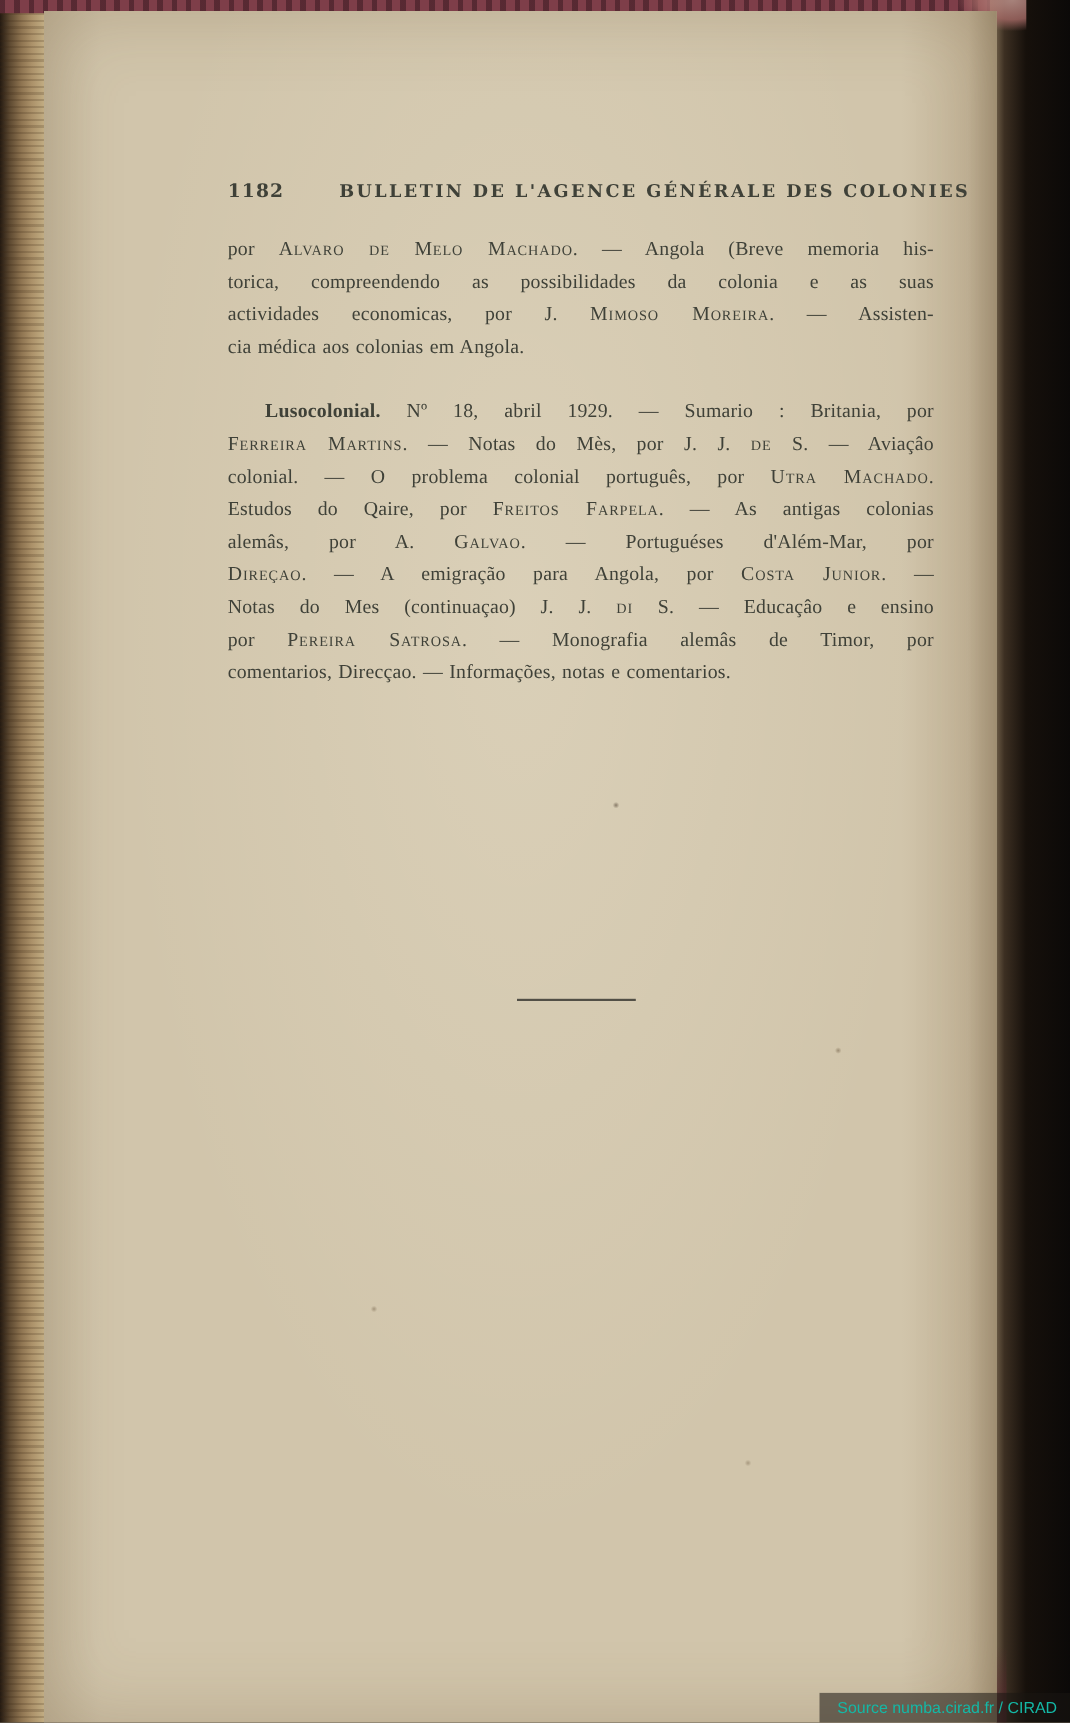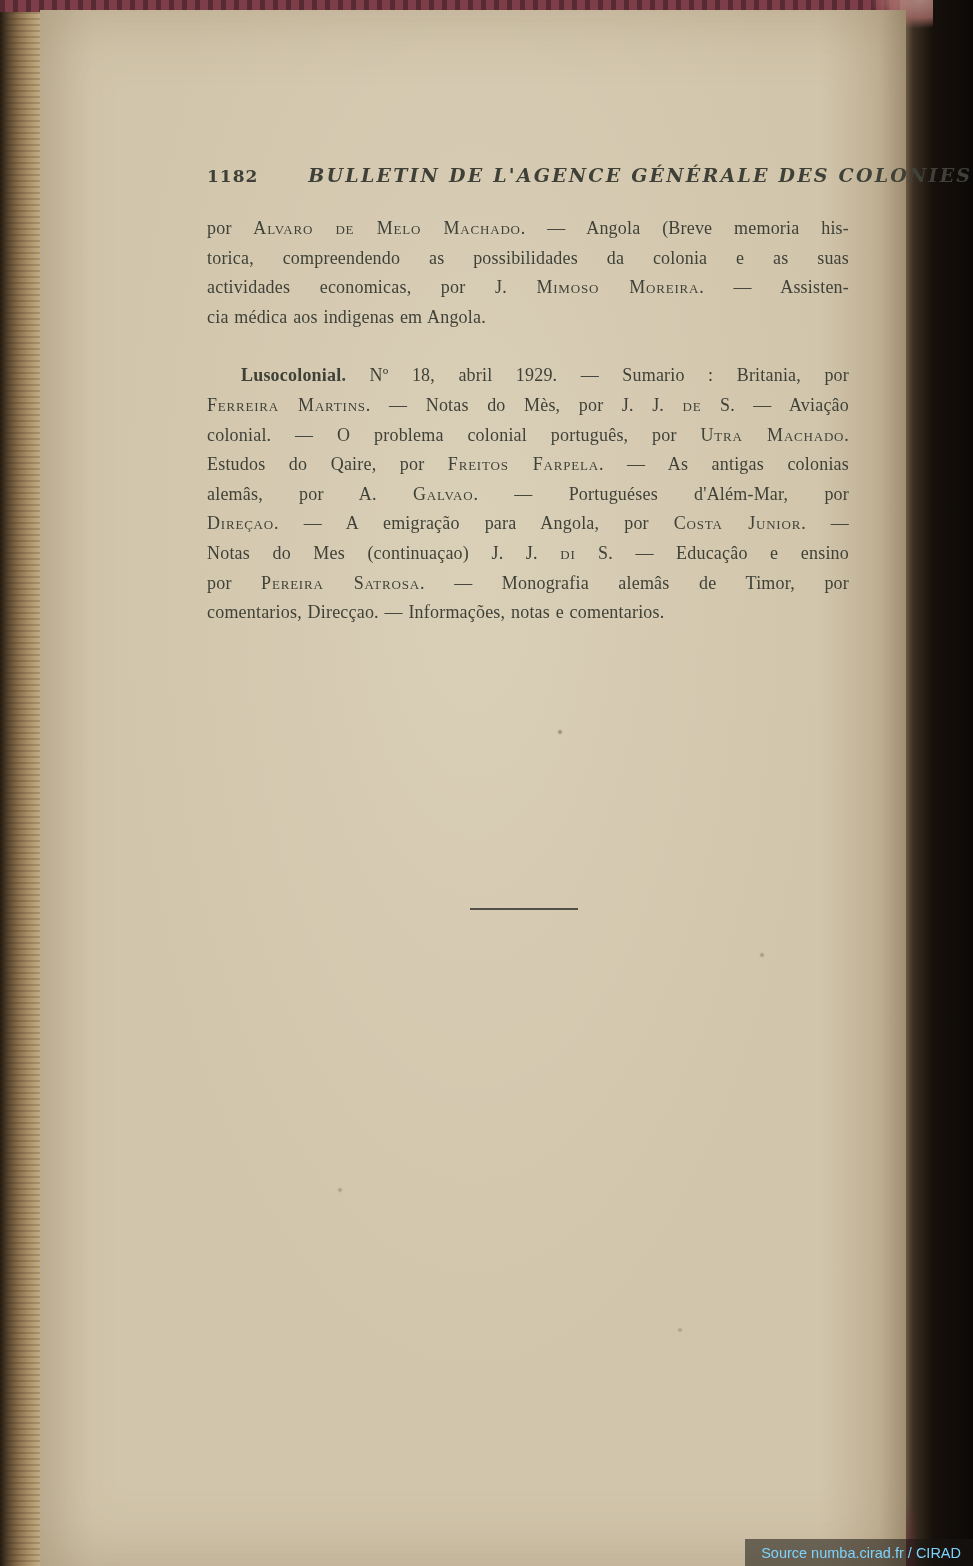--- a/index.html
+++ b/index.html
@@ -56,37 +56,37 @@
   }
 
   
   .text-col {
     position:absolute; left:167px; top:142px; width:642px;
     color:#3f4138;
     margin-top:12px;
   }
   .header-row { display:flex; align-items:baseline; }
   .pagenum { font-size:17px; font-weight:700; letter-spacing:1px; }
-  .journal { margin-left:50px; font-size:19px; font-weight:700; letter-spacing:2.2px; white-space:nowrap;font-style:italic; }
+  .journal { margin-left:50px; font-size:16px; font-weight:700; letter-spacing:2.2px; white-space:nowrap; }
 
   .body-text { margin-top:28px; font-size:18px; line-height:29.6px; letter-spacing:.2px; word-spacing:1px; }
   .para + .para { margin-top:29px; }
   .line { text-align:justify; text-align-last:justify;font-family:Liberation Serif, serif; }
   .line.last { text-align-last:left; }
   .para.indent-first .line:first-child { text-indent:34px; }
   .sc { font-variant:small-caps; letter-spacing:.8px; }
   .b { font-weight:700; }
 
   .rule { position:absolute; left:430px; top:898px; width:108px; height:2px; background:#524f46; }
 
   .watermark {
     position:absolute; right:0; bottom:0; height:27px;
     display:flex; align-items:center; padding:0 12px 0 16px;
     background:rgba(25,22,18,.55);
-    color:#7dd3fc;
+    color:#14b8a6;
     font-family:"Liberation Sans", sans-serif;
     font-size:14.5px;
   }
 </style>
 </head>
 <body>
 
 <div class="scene">
   <div class="edges-left"></div>
   <div class="cover-top"></div>
@@ -98,21 +98,21 @@
     <div class="text-col">
       <div class="header-row">
         <span class="pagenum">1182</span>
         <span class="journal">BULLETIN DE L'AGENCE GÉNÉRALE DES COLONIES</span>
       </div>
       <div class="body-text">
         <div class="para">
             <div class="line"><span>por </span><span class="sc">Alvaro de Melo Machado</span><span>. — Angola (Breve memoria his-</span></div>
             <div class="line"><span>torica, compreendendo as possibilidades da colonia e as suas</span></div>
             <div class="line"><span>actividades economicas, por J. </span><span class="sc">Mimoso Moreira</span><span>. — Assisten-</span></div>
-            <div class="line last"><span>cia médica aos indigenas em Angola.</span></div>
+            <div class="line last"><span>cia médica aos colonias em Angola.</span></div>
           </div>
         <div class="para indent-first">
             <div class="line"><span class="b">Lusocolonial.</span><span> Nº 18, abril 1929. — Sumario : Britania, por</span></div>
             <div class="line"><span class="sc">Ferreira Martins</span><span>. — Notas do Mès, por J. J. </span><span class="sc">de</span><span> S. — Aviaçâo</span></div>
             <div class="line"><span>colonial. — O problema colonial português, por </span><span class="sc">Utra Machado</span><span>.</span></div>
             <div class="line"><span>Estudos do Qaire, por </span><span class="sc">Freitos Farpela</span><span>. — As antigas colonias</span></div>
             <div class="line"><span>alemâs, por A. </span><span class="sc">Galvao</span><span>. — Portuguéses d'Além-Mar, por</span></div>
             <div class="line"><span class="sc">Direçao</span><span>. — A emigração para Angola, por </span><span class="sc">Costa Junior</span><span>. —</span></div>
             <div class="line"><span>Notas do Mes (continuaçao) J. J. </span><span class="sc">di</span><span> S. — Educaçâo e ensino</span></div>
             <div class="line"><span>por </span><span class="sc">Pereira Satrosa</span><span>. — Monografia alemâs de Timor, por</span></div>

